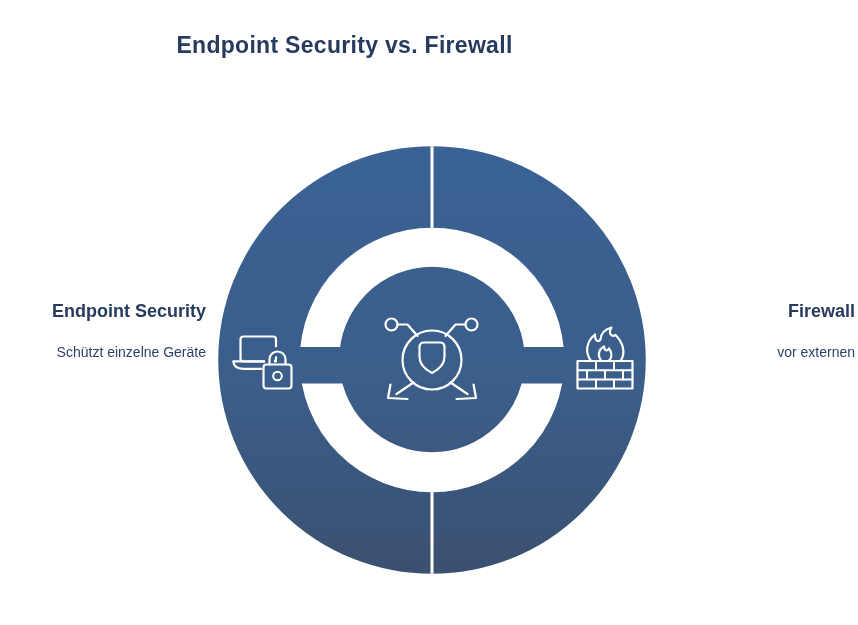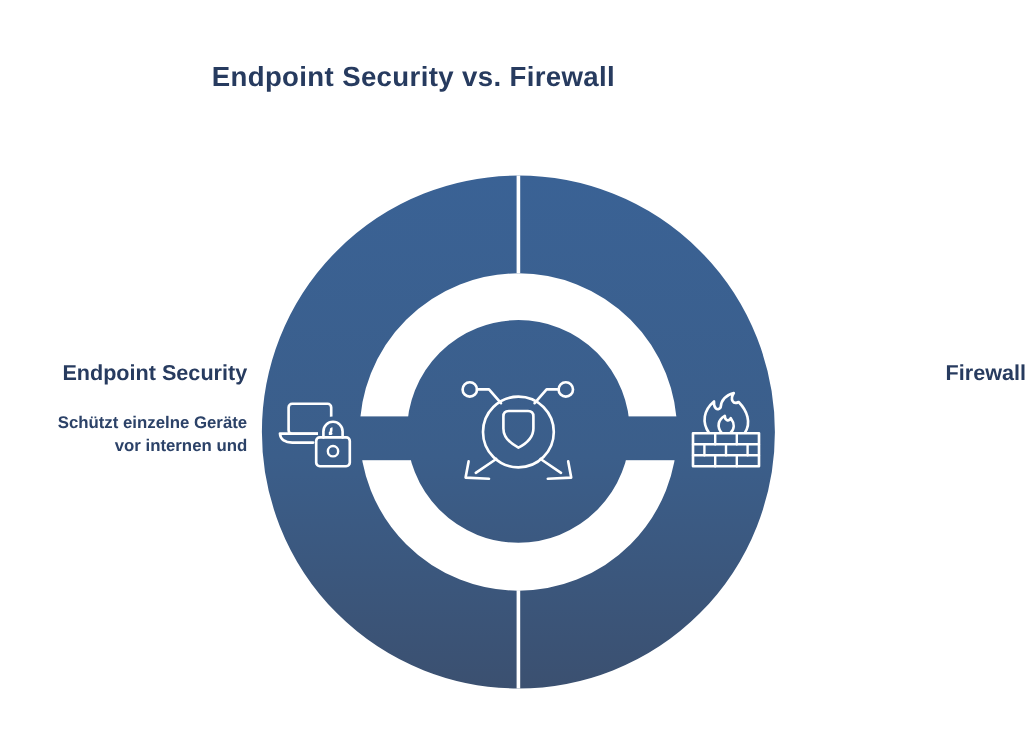--- a/index.html
+++ b/index.html
@@ -2,28 +2,28 @@
 <html><head>
 <meta charset="utf-8">
 <style>
   html,body{margin:0;padding:0;background:#ffffff;}
   .canvas{
     position:relative;width:858px;height:625px;overflow:hidden;background:#ffffff;
     font-family:"Liberation Sans",sans-serif;
   }
   .canvas svg{position:absolute;left:0;top:0;}
   .title{
-    position:absolute;top:51px;left:0;width:689px;text-align:center;
+    position:absolute;top:32px;left:0;width:689px;text-align:center;
     font-size:23px;font-weight:bold;letter-spacing:.3px;color:#273B5F;
   }
   .side-panel{
     position:absolute;top:300px;width:196px;text-align:right;color:#273B5F;
   }
   .side-panel .heading{font-size:18px;font-weight:bold;line-height:22px;}
-  .side-panel .desc{margin-top:21px;font-size:14px;font-weight:bold;line-height:19px;color:#2C4268;}
+  .side-panel .desc{margin-top:21px;font-size:14px;font-weight:normal;line-height:19px;color:#2C4268;}
   .side-panel.left{left:10px;}
   .side-panel.right{left:659px;}
 </style>
 </head>
 <body>
 
 <div class="canvas">
 
   <svg width="858" height="625" viewBox="0 0 858 625">
     <defs>
@@ -77,23 +77,23 @@
       <path stroke-width="2" d="M596,361 V370.2 M614,361 V370.2 M587,370.2 V379.4 M605,370.2 V379.4 M623,370.2 V379.4 M596,379.4 V388.5 M614,379.4 V388.5"></path>
     </g>
   </svg>
 
   <div class="title">Endpoint Security vs. Firewall</div>
 
   <div class="side-panel left">
     <div class="heading">Endpoint Security</div>
     <div class="desc">
       <div>Schützt einzelne Geräte</div>
-      <div>vor internen und</div>
     </div>
   </div>
 
   <div class="side-panel right">
     <div class="heading">Firewall</div>
     <div class="desc">
+      <div>vor externen</div>
     </div>
   </div>
 
 </div>
 
 </body></html>

